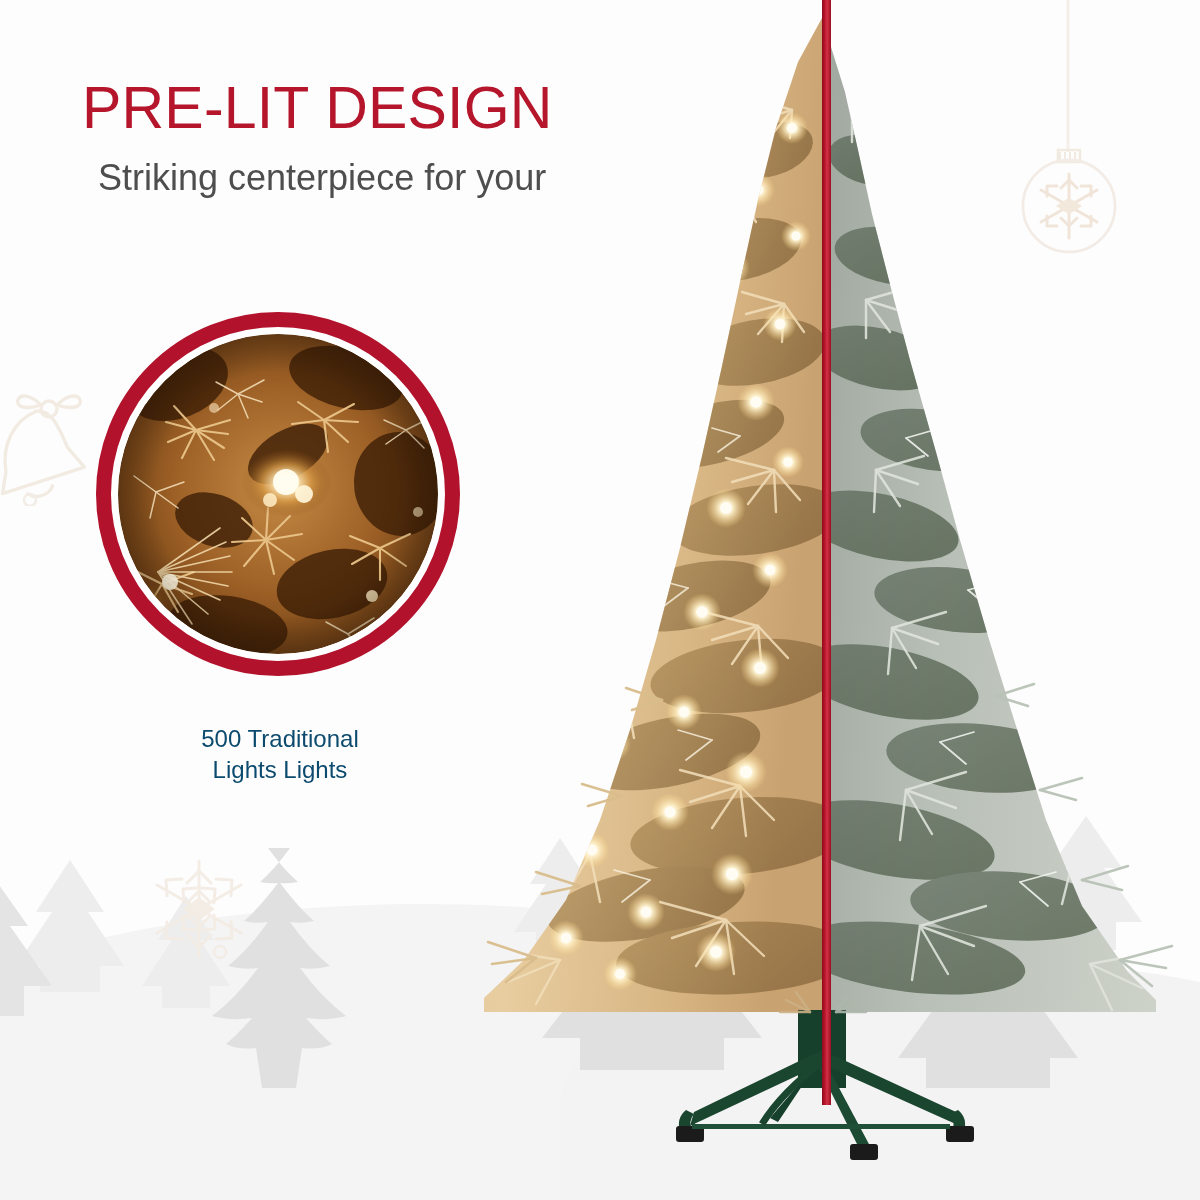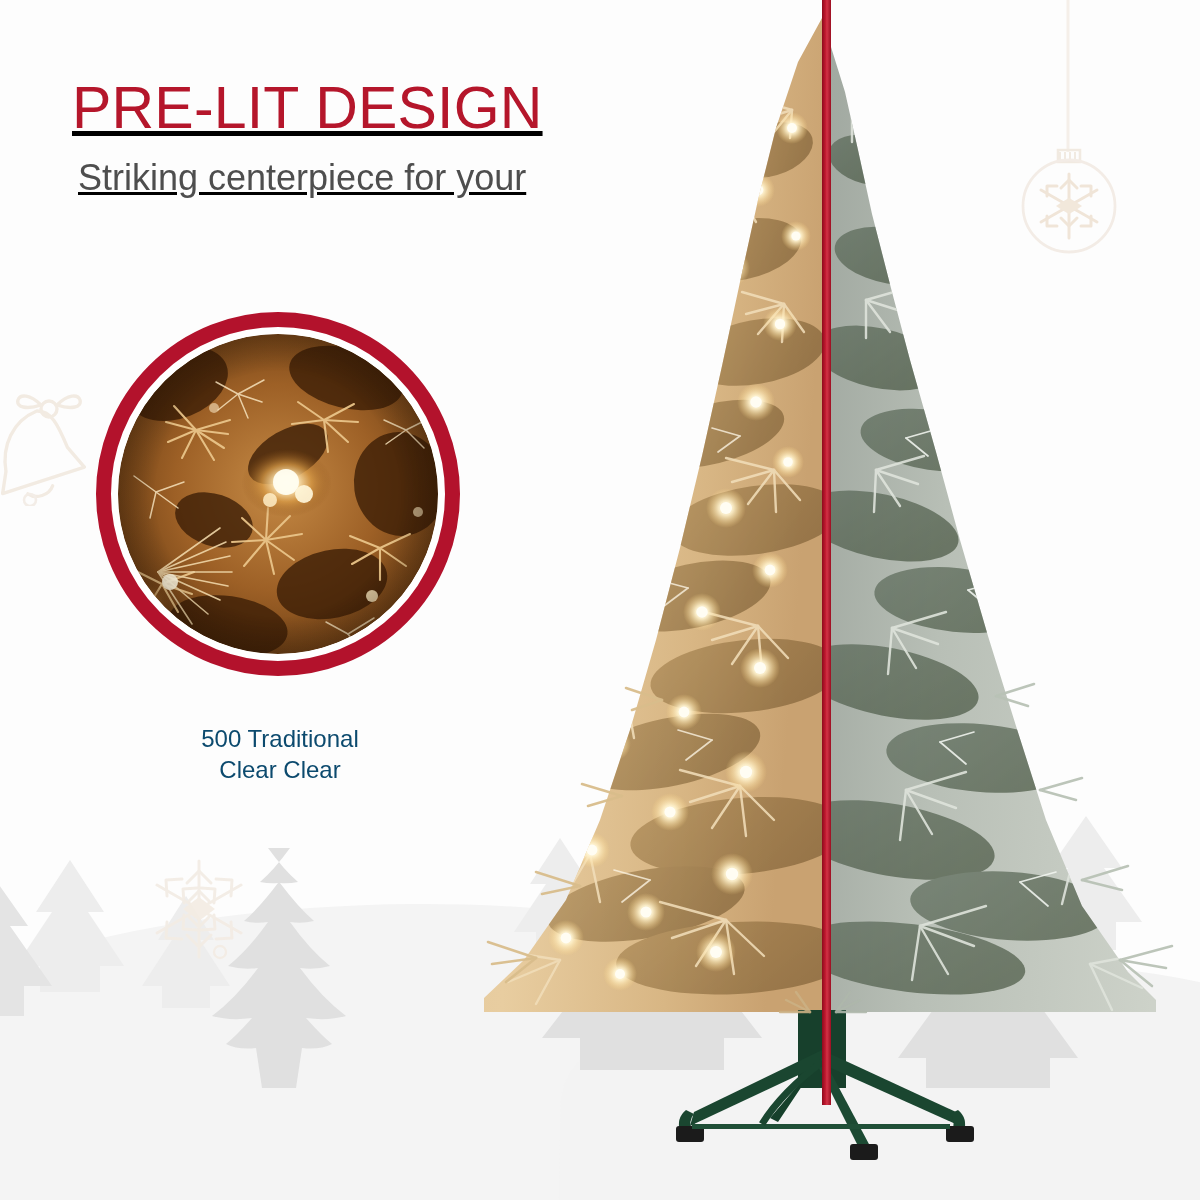--- a/index.html
+++ b/index.html
@@ -30,28 +30,28 @@
   
   .wm{position:absolute;pointer-events:none;}
   .wm-bell{left:-22px;top:378px;width:130px;height:128px;opacity:.85;}
   .wm-flake{left:143px;top:853px;width:112px;height:112px;opacity:.9;}
   .wm-orn{left:1012px;top:-6px;width:120px;height:262px;opacity:.95;}
 
   
   .forest{position:absolute;left:0;bottom:0;width:1200px;height:420px;}
 
   
-  .copy{position:absolute;left:72px;top:78px;width:620px;text-decoration:underline;}
+  .copy{position:absolute;left:82px;top:78px;width:620px;}
   .headline{
     font-size:59px;line-height:1.04;font-weight:400;letter-spacing:.2px;
     color:#b5162b;margin:0 0 16px 0;white-space:nowrap;
   }
   .subhead{
     font-size:36px;line-height:1.30;font-weight:300;color:#4e4e4e;
-    margin:6px;max-width:560px;
+    margin:16px;max-width:560px;
   }
 
   
   .circle-wrap{position:absolute;left:96px;top:312px;width:364px;height:364px;}
   .circle-ring{
     position:absolute;inset:0;border-radius:50%;
     border:15px solid #b3122c;box-sizing:border-box;
   }
   .circle-gap{
     position:absolute;left:15px;top:15px;right:15px;bottom:15px;
@@ -324,21 +324,21 @@
         </radialGradient>
         <rect width="320" height="320" fill="url(#vig)"></rect>
       </svg>
     </div>
     <div class="circle-gap"></div>
     <div class="circle-ring"></div>
   </div>
 
   <div class="caption">
     <span>500 Traditional</span><br>
-    <span>Clear Clear</span>
+    <span>Lights Lights</span>
   </div>
 
   <div class="tree-area">
     <svg viewBox="0 0 760 1200" width="760" height="1200">
       <defs>
 
         <linearGradient id="warm" x1="0" y1="0" x2="1" y2="0.25">
           <stop offset="0%" stop-color="#e2c79d"></stop>
           <stop offset="35%" stop-color="#e8cda0"></stop>
           <stop offset="75%" stop-color="#d8b684"></stop>

